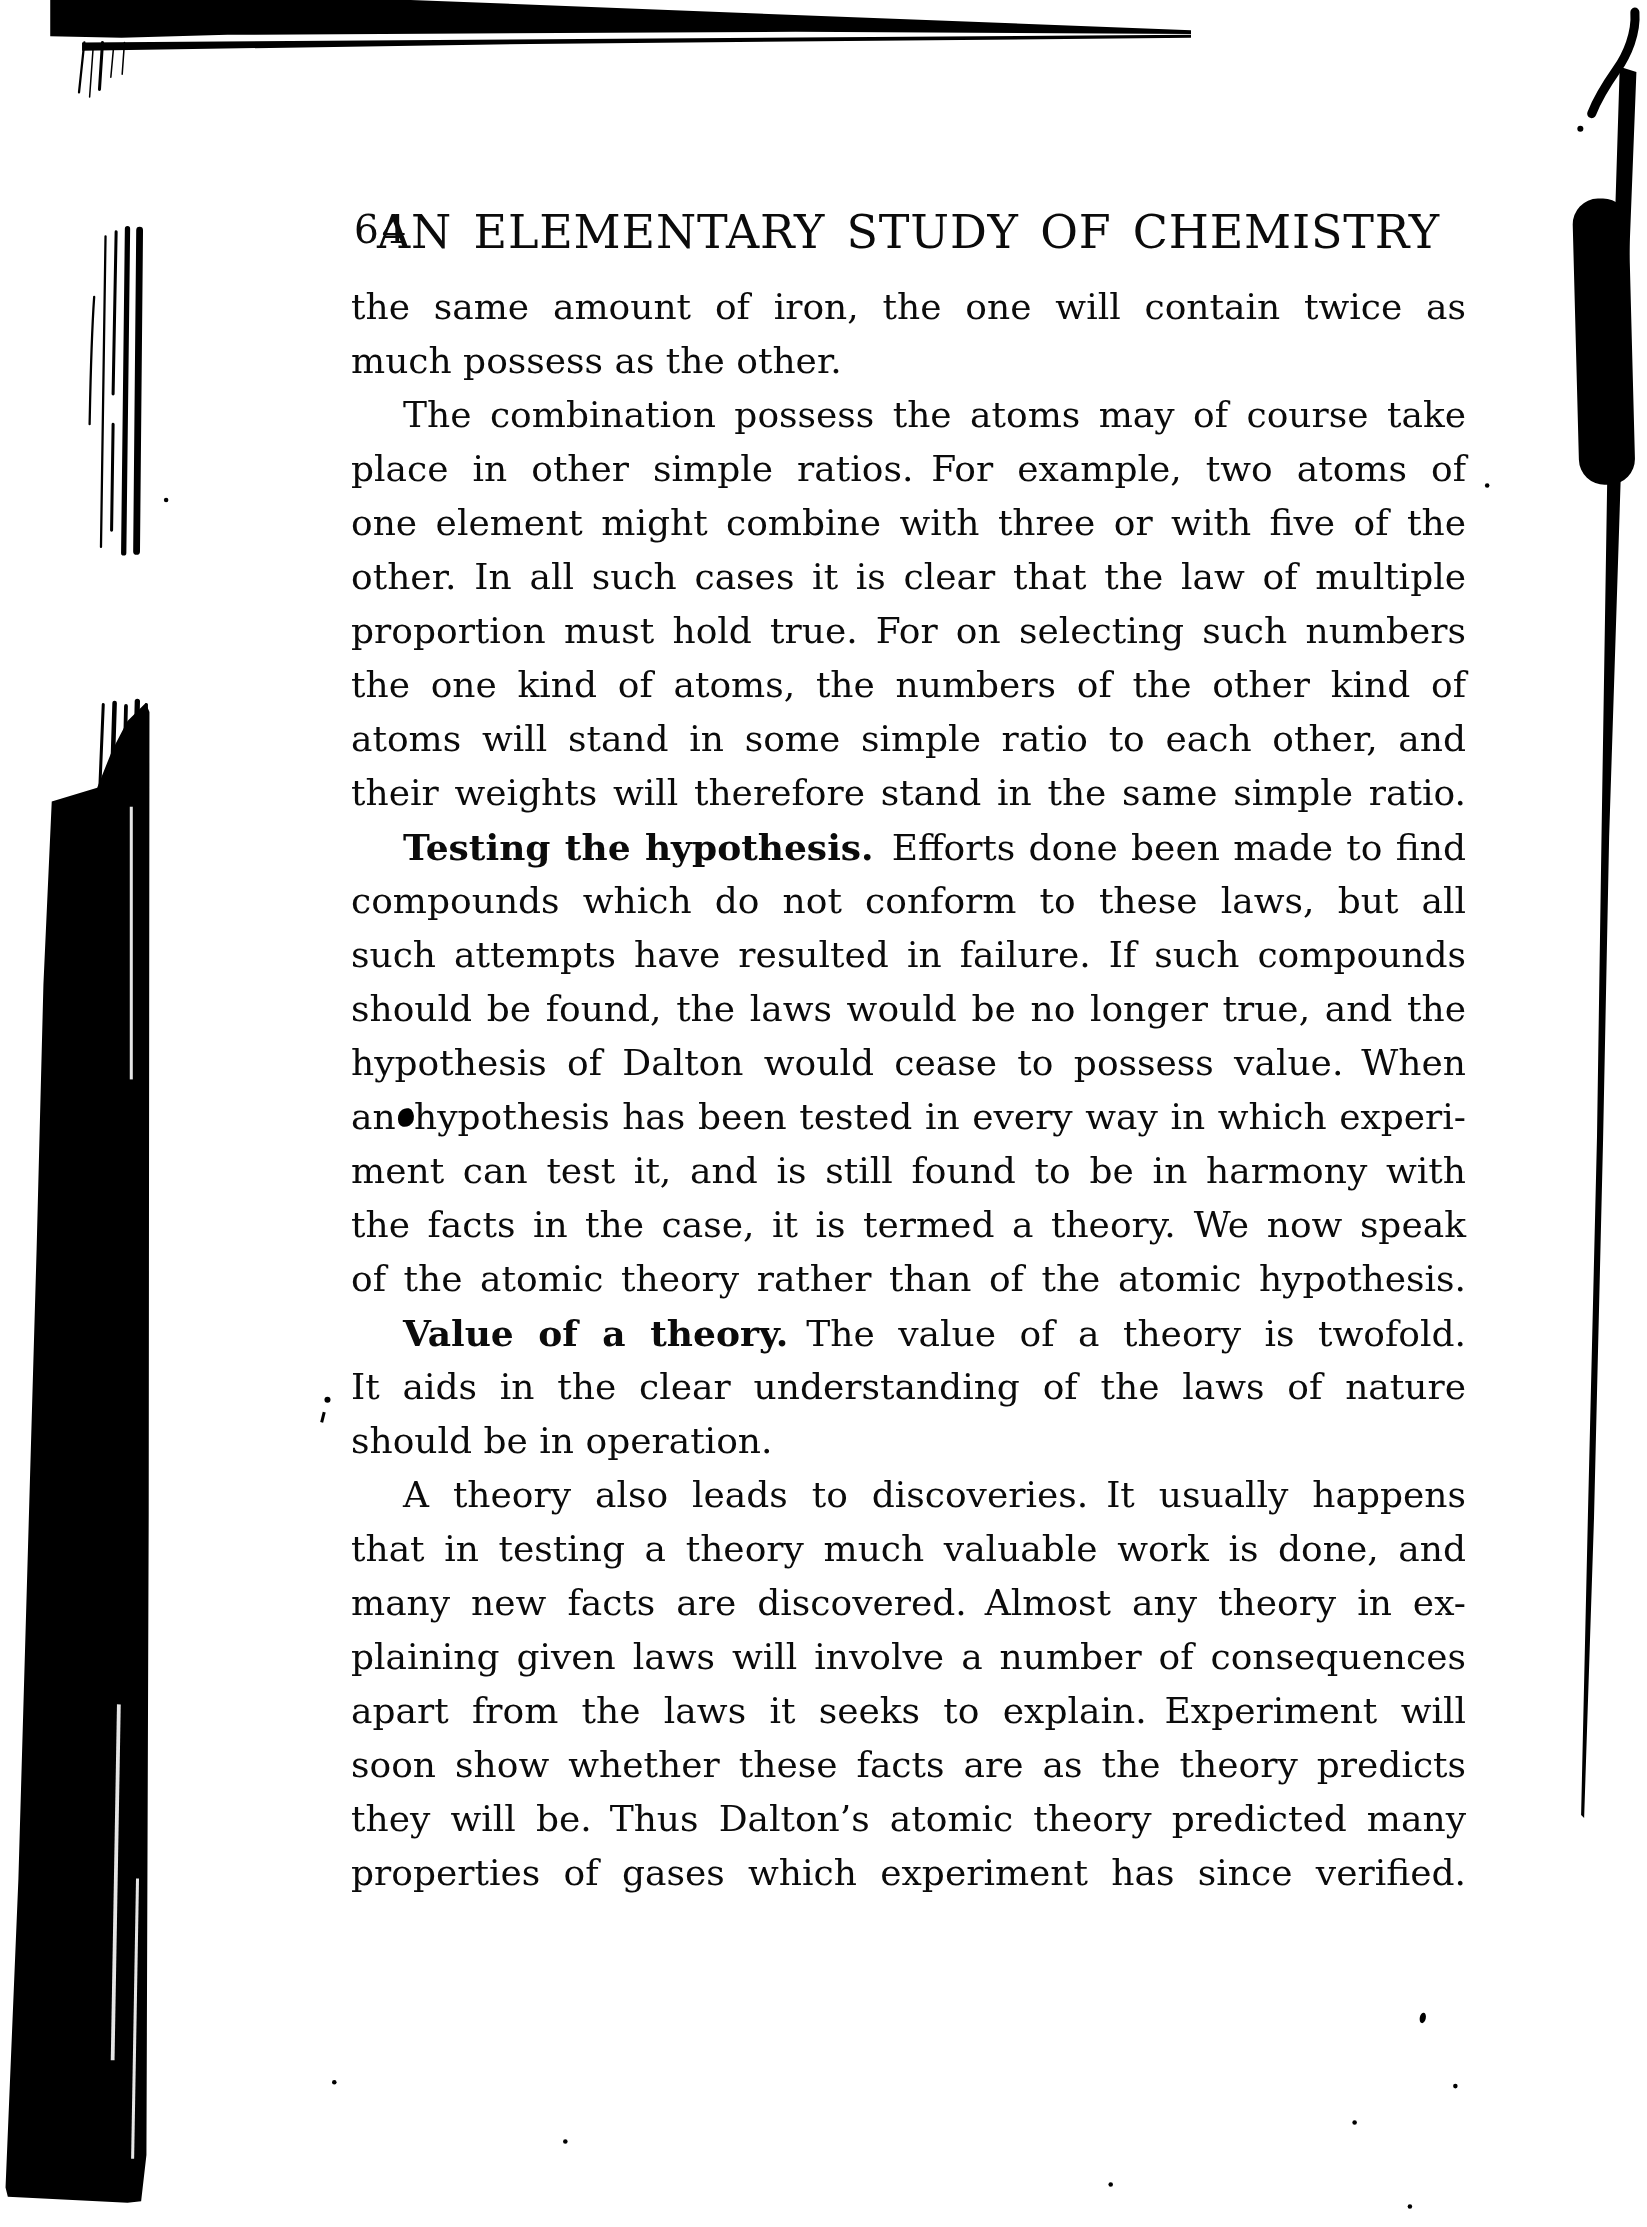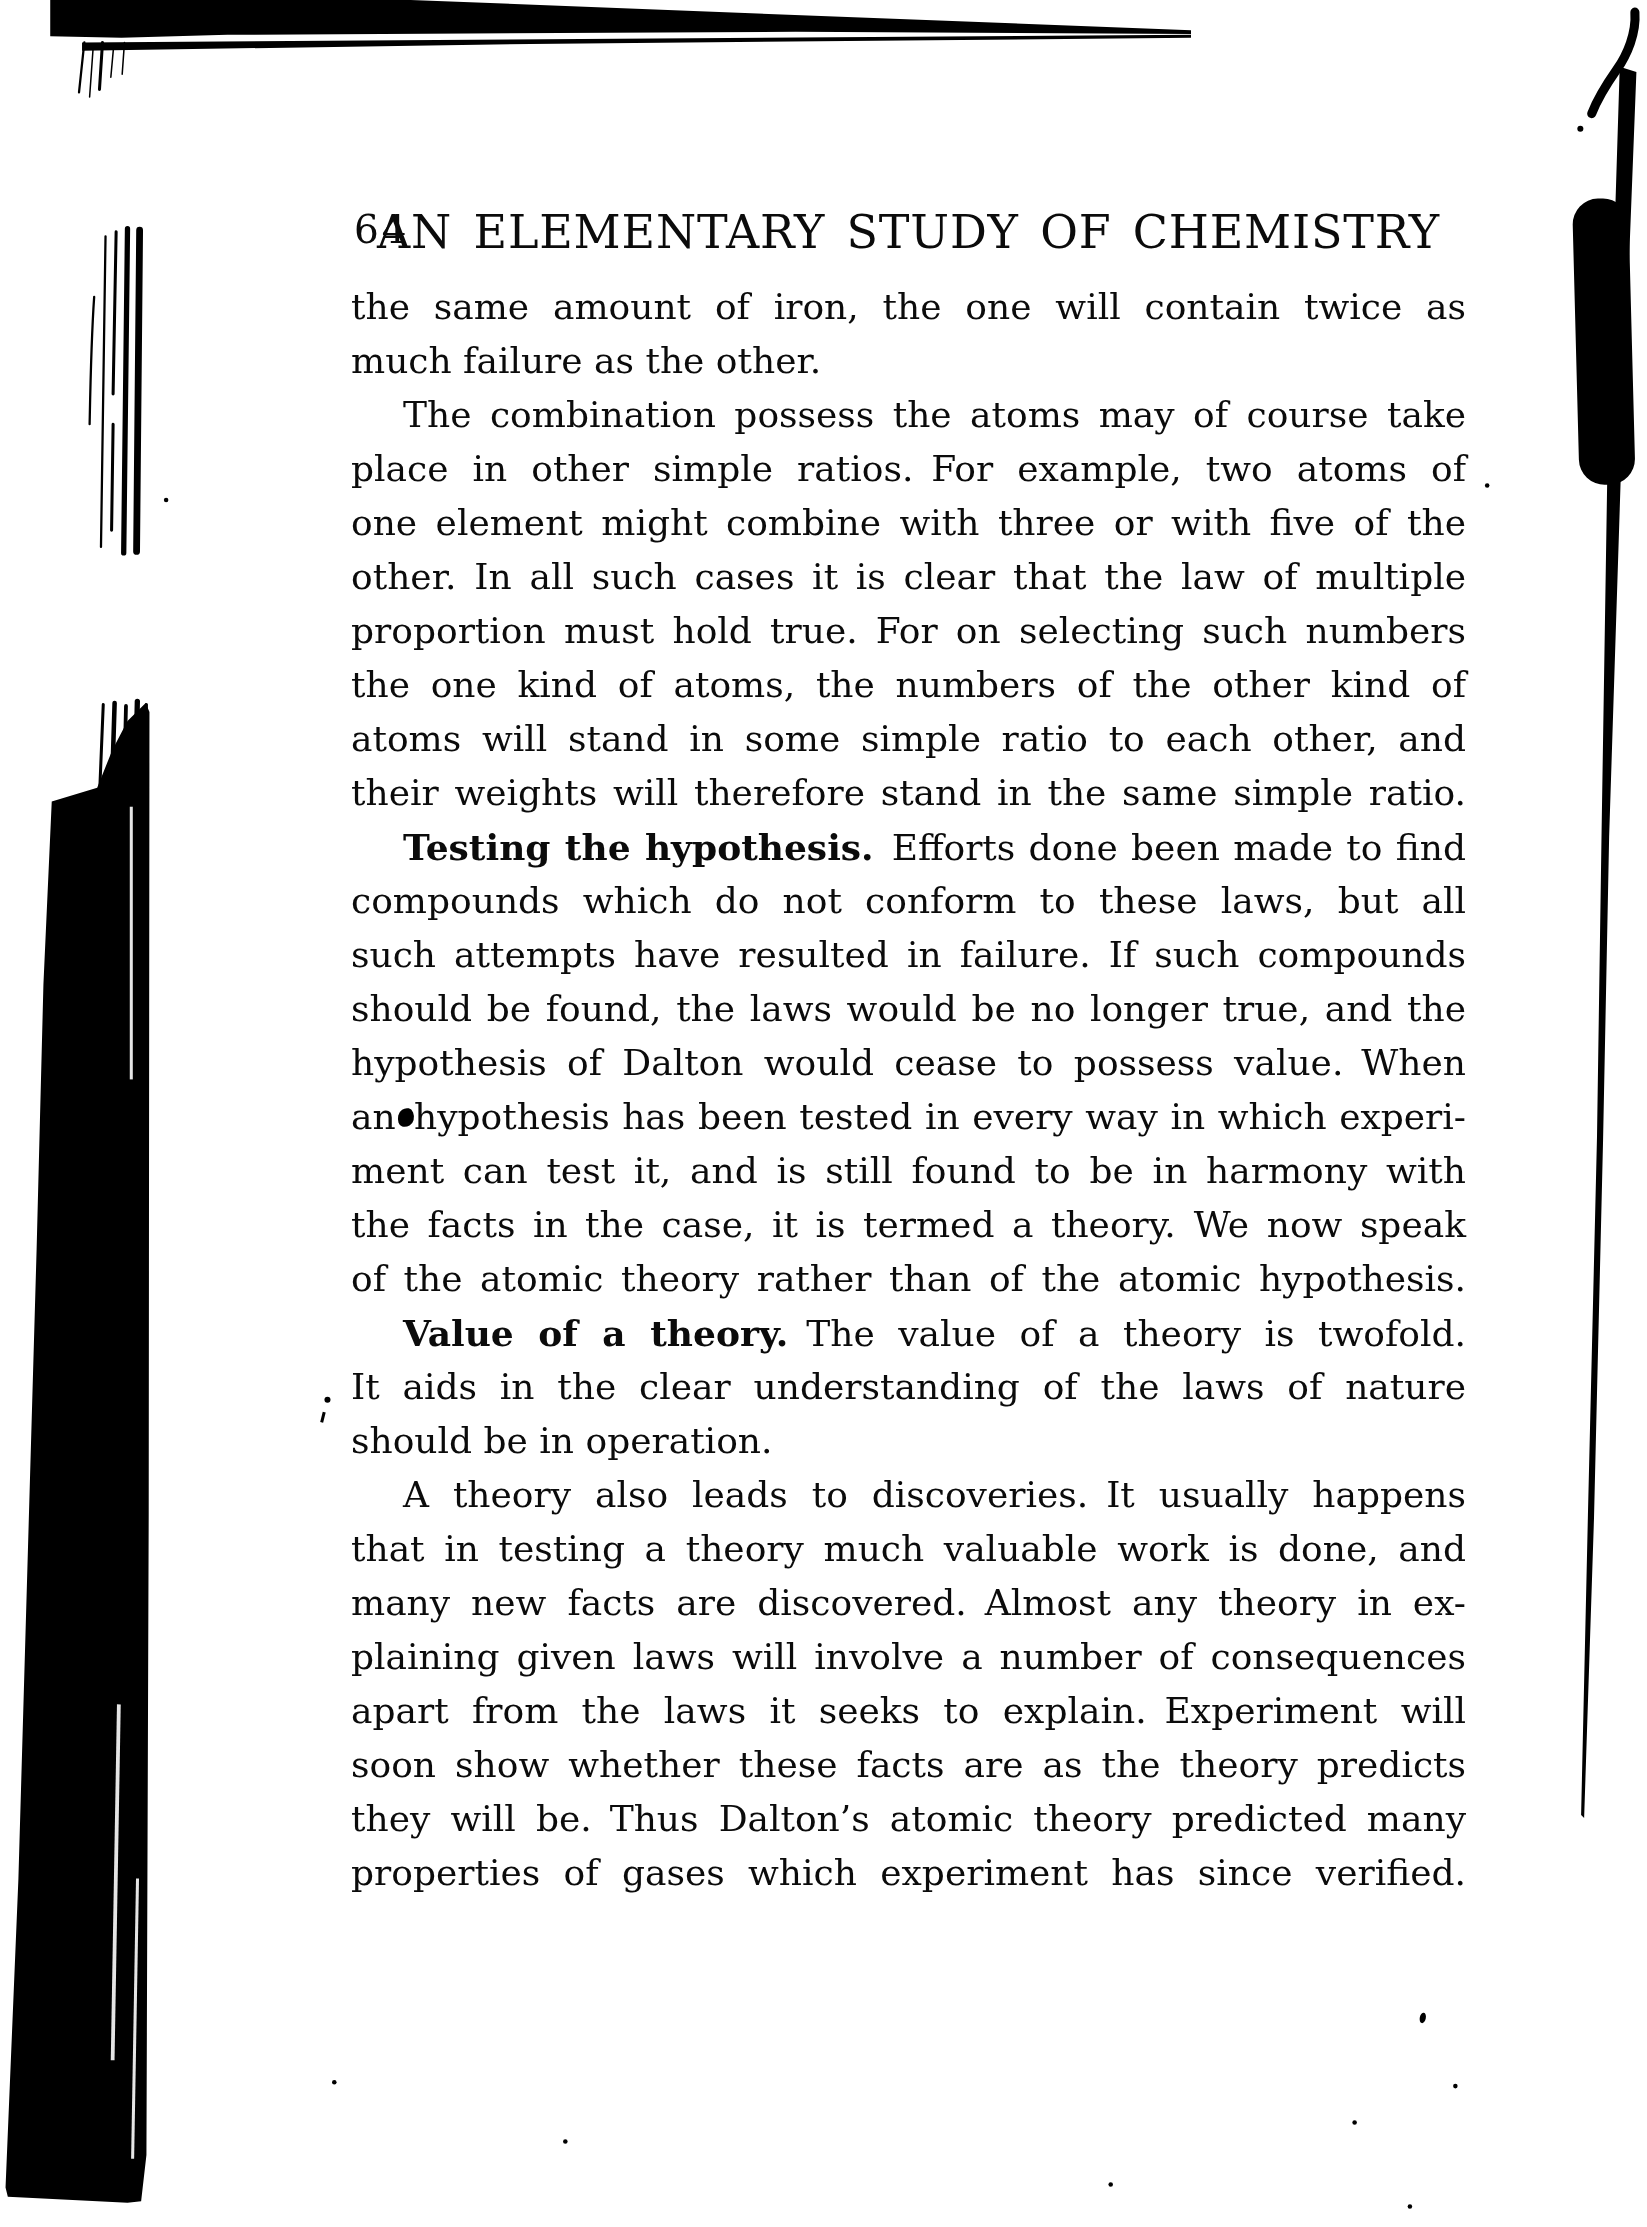--- a/index.html
+++ b/index.html
@@ -60,21 +60,21 @@
 
 <div class="page">
 
   <div class="header">
     <div class="pagenum">64</div>
     <div class="running-title">AN ELEMENTARY STUDY OF CHEMISTRY</div>
   </div>
 
   <div class="textblock">
       <div class="line"><span>the same amount of iron, the one will contain twice as</span></div>
-      <div class="line end"><span>much failure as the other.</span></div>
+      <div class="line end"><span>much possess as the other.</span></div>
       <div class="line ind"><span>The combination possess the atoms may of course take</span></div>
       <div class="line"><span>place in other simple ratios. For example, two atoms of</span></div>
       <div class="line"><span>one element might combine with three or with five of the</span></div>
       <div class="line"><span>other. In all such cases it is clear that the law of multiple</span></div>
       <div class="line"><span>proportion must hold true. For on selecting such numbers</span></div>
       <div class="line"><span>the one kind of atoms, the numbers of the other kind of</span></div>
       <div class="line"><span>atoms will stand in some simple ratio to each other, and</span></div>
       <div class="line"><span>their weights will therefore stand in the same simple ratio.</span></div>
       <div class="line ind"><span class="b">Testing the hypothesis.</span><span> Efforts done been made to find</span></div>
       <div class="line"><span>compounds which do not conform to these laws, but all</span></div>

